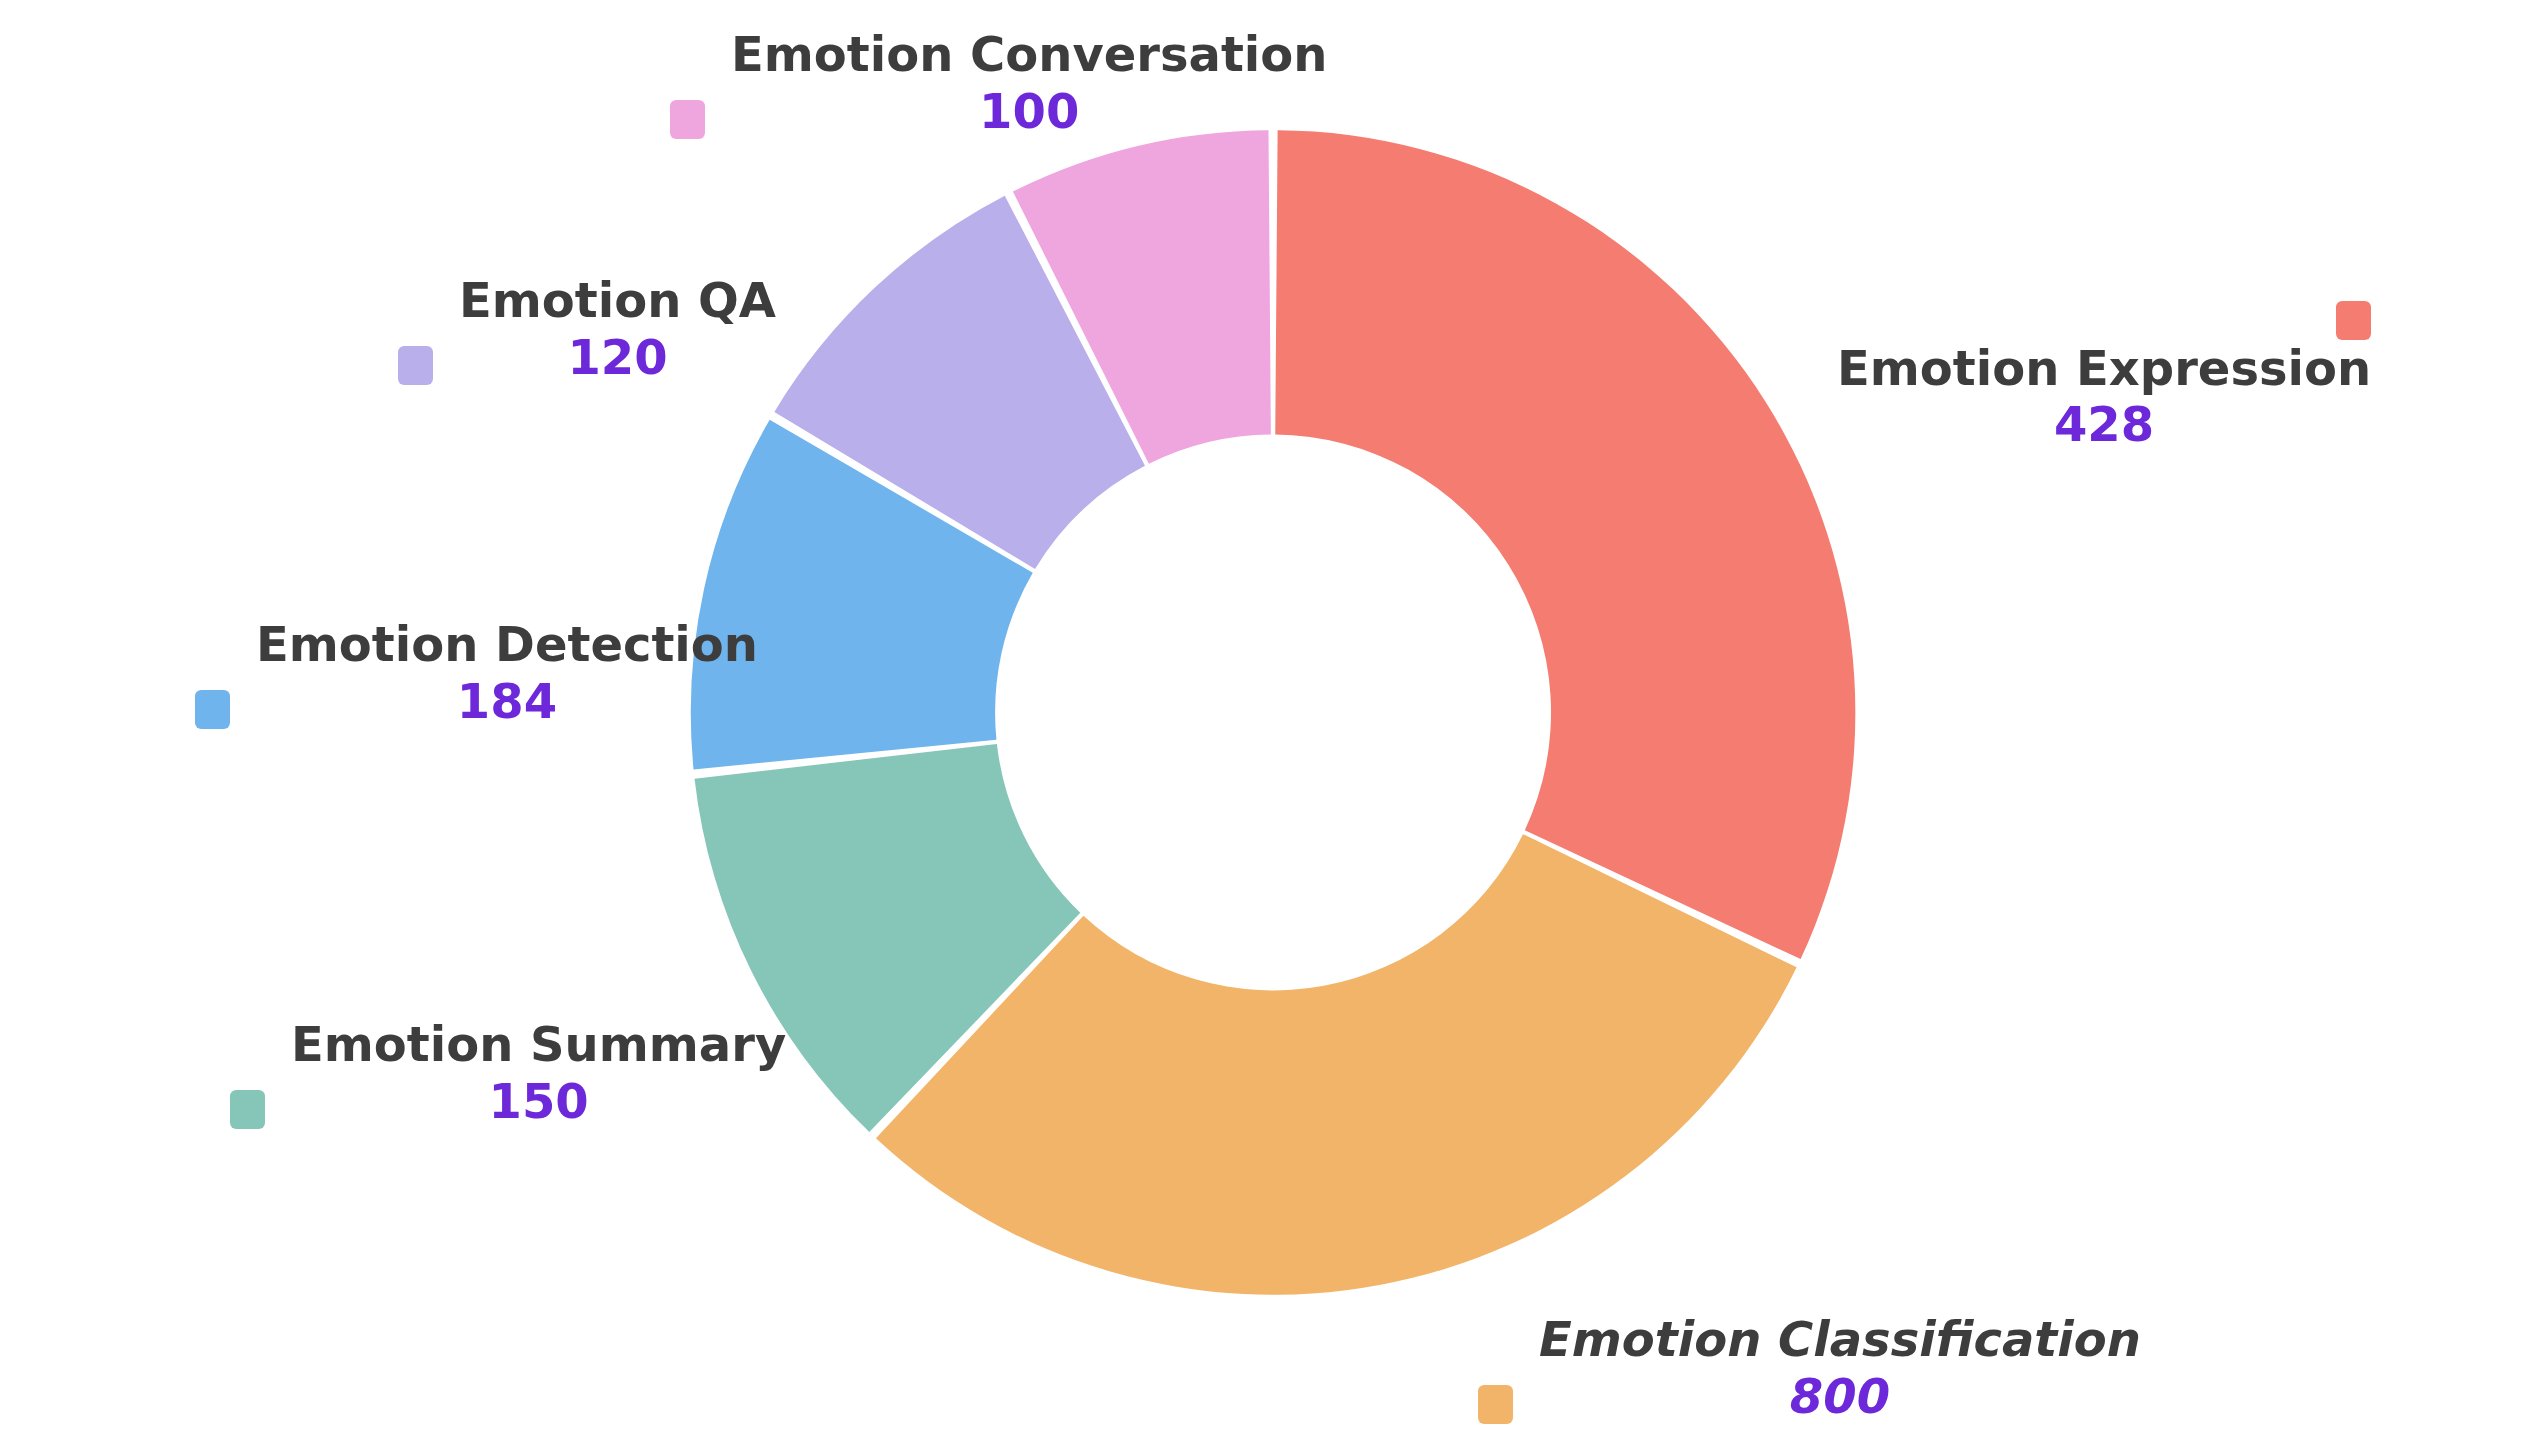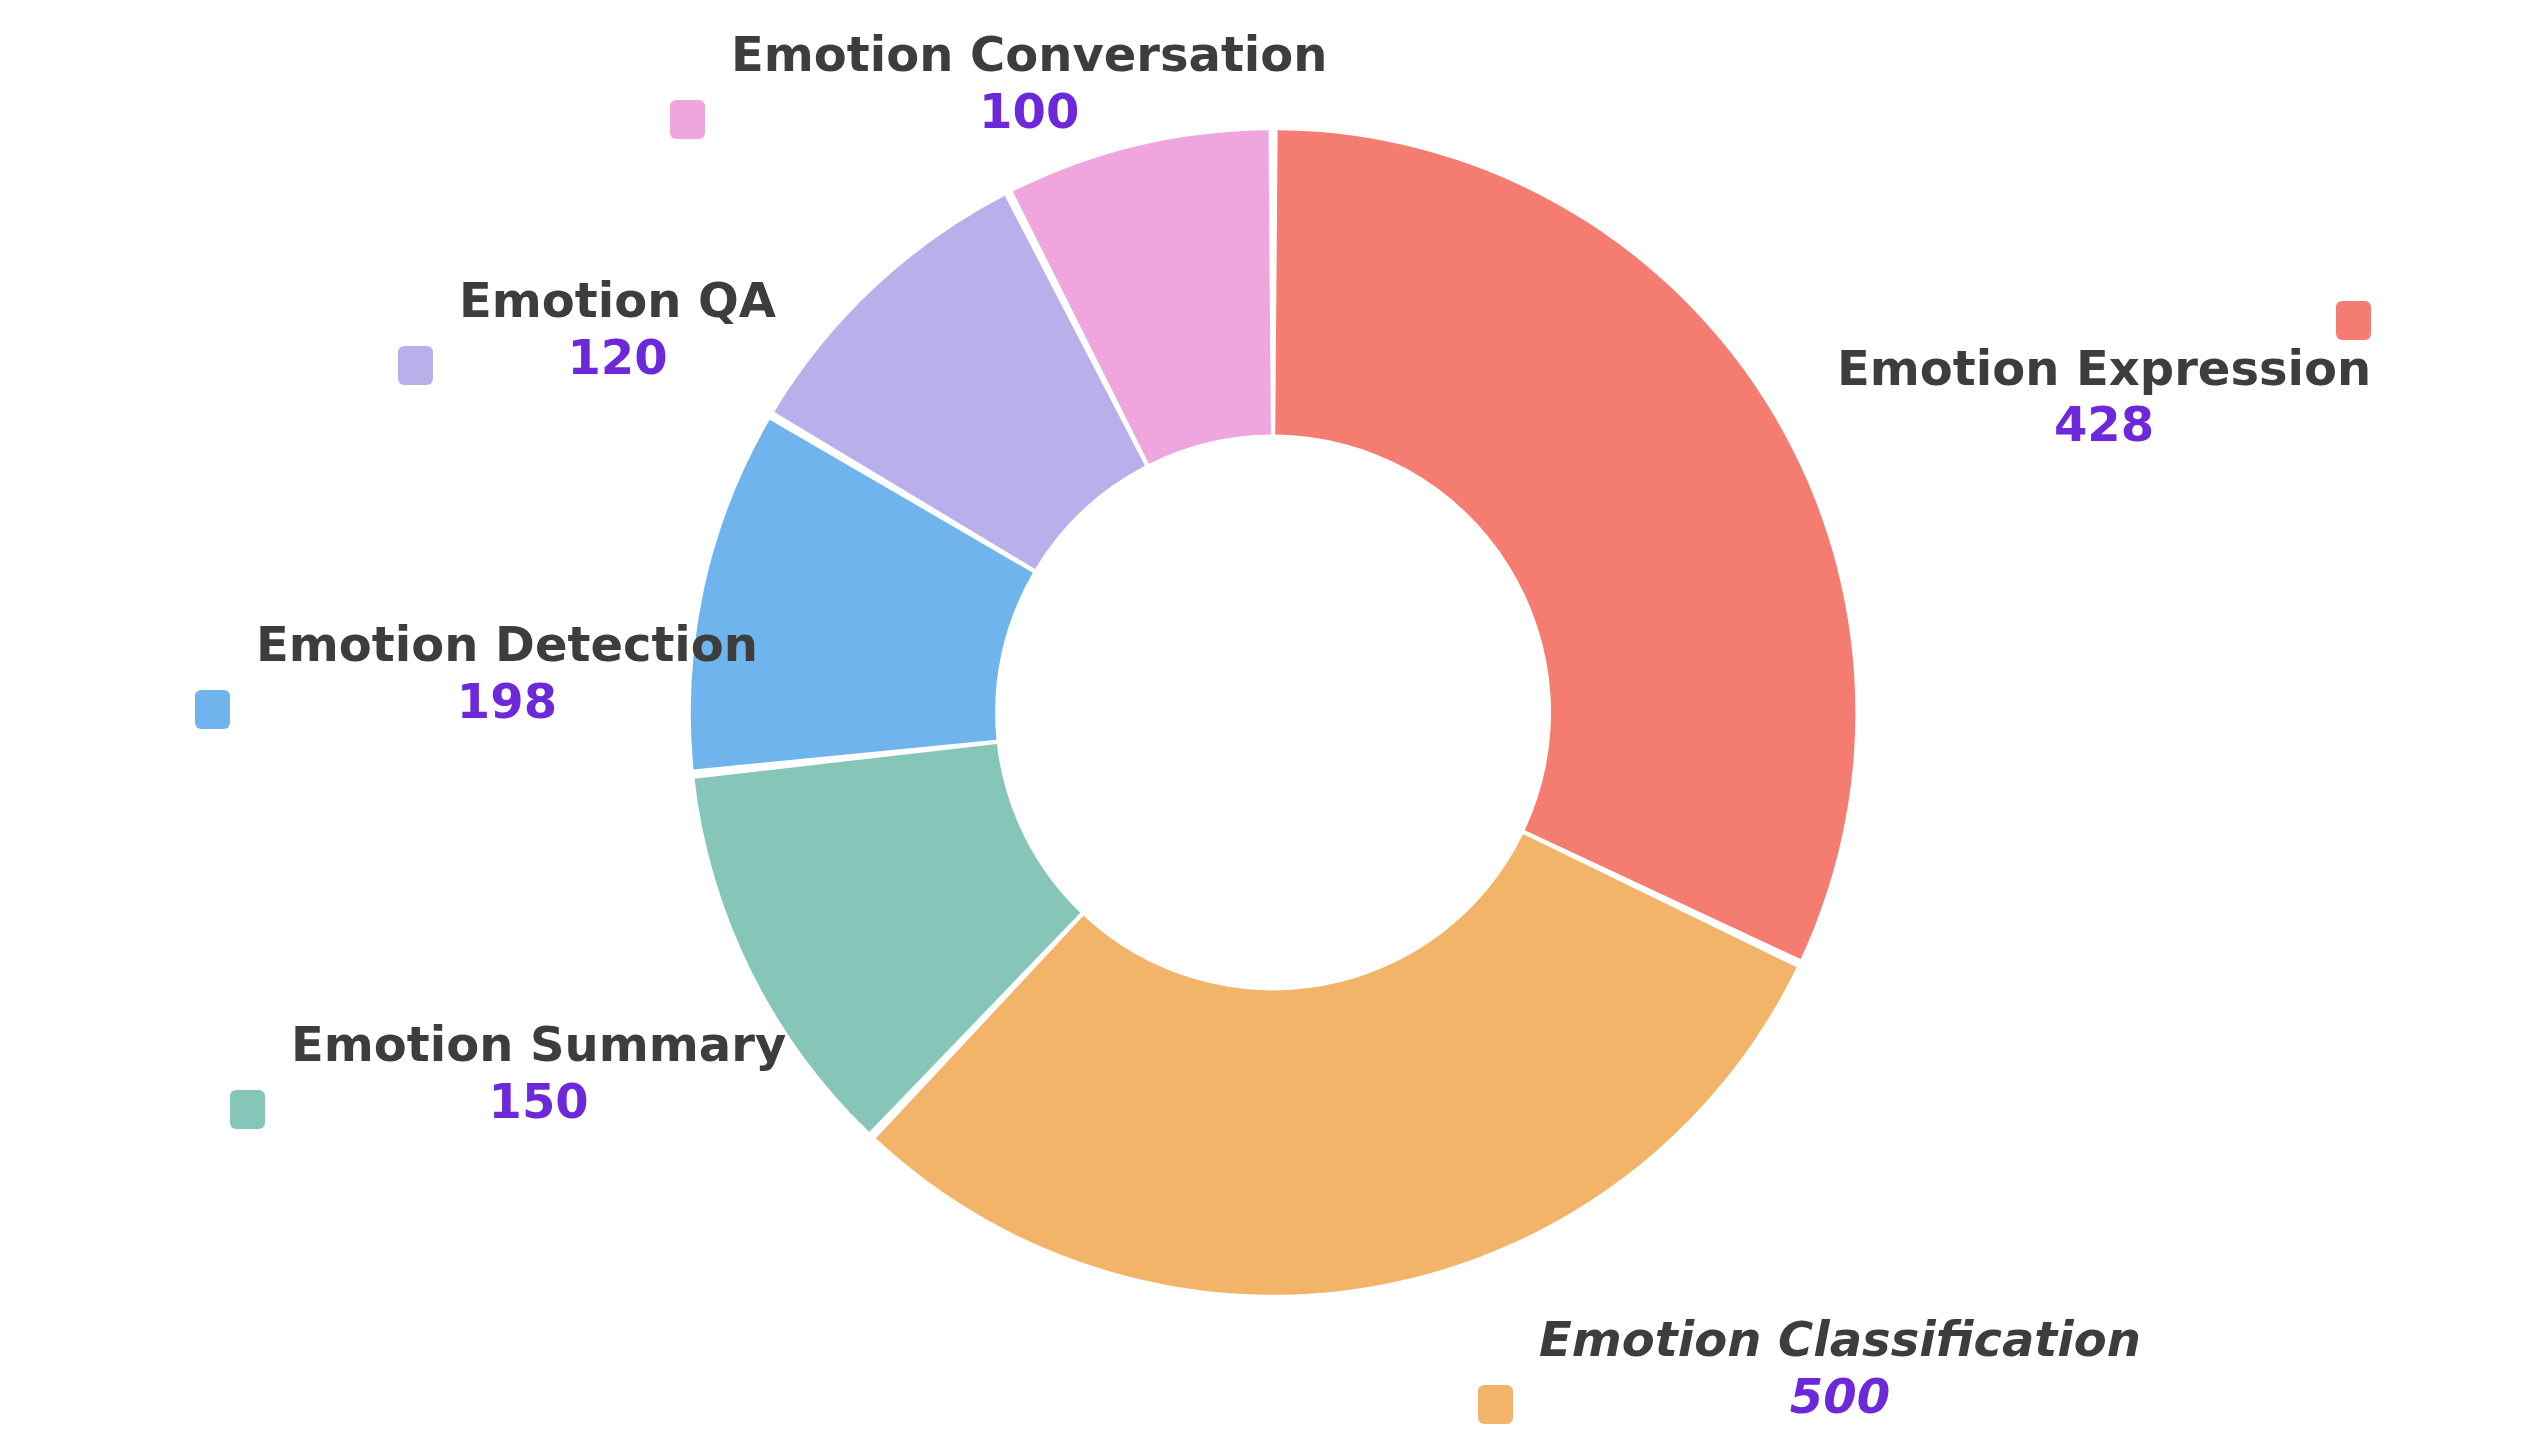--- a/index.html
+++ b/index.html
@@ -86,37 +86,37 @@
     <span class="legend-text">
       <span>Emotion Expression</span>
       <span class="legend-value">428</span>
     </span>
   </div>
 
   <div class="legend-entry lg-classification">
     <span class="legend-swatch" style="background: rgb(241, 180, 105);"></span>
     <span class="legend-text">
       <span>Emotion Classification</span>
-      <span class="legend-value">500</span>
+      <span class="legend-value">800</span>
     </span>
   </div>
 
   <div class="legend-entry lg-summary">
     <span class="legend-swatch" style="background: rgb(133, 198, 185);"></span>
     <span class="legend-text">
       <span>Emotion Summary</span>
       <span class="legend-value">150</span>
     </span>
   </div>
 
   <div class="legend-entry lg-detection">
     <span class="legend-swatch" style="background: rgb(111, 180, 236);"></span>
     <span class="legend-text">
       <span>Emotion Detection</span>
-      <span class="legend-value">198</span>
+      <span class="legend-value">184</span>
     </span>
   </div>
 
   <div class="legend-entry lg-qa">
     <span class="legend-swatch" style="background: rgb(184, 175, 235);"></span>
     <span class="legend-text">
       <span>Emotion QA</span>
       <span class="legend-value">120</span>
     </span>
   </div>

